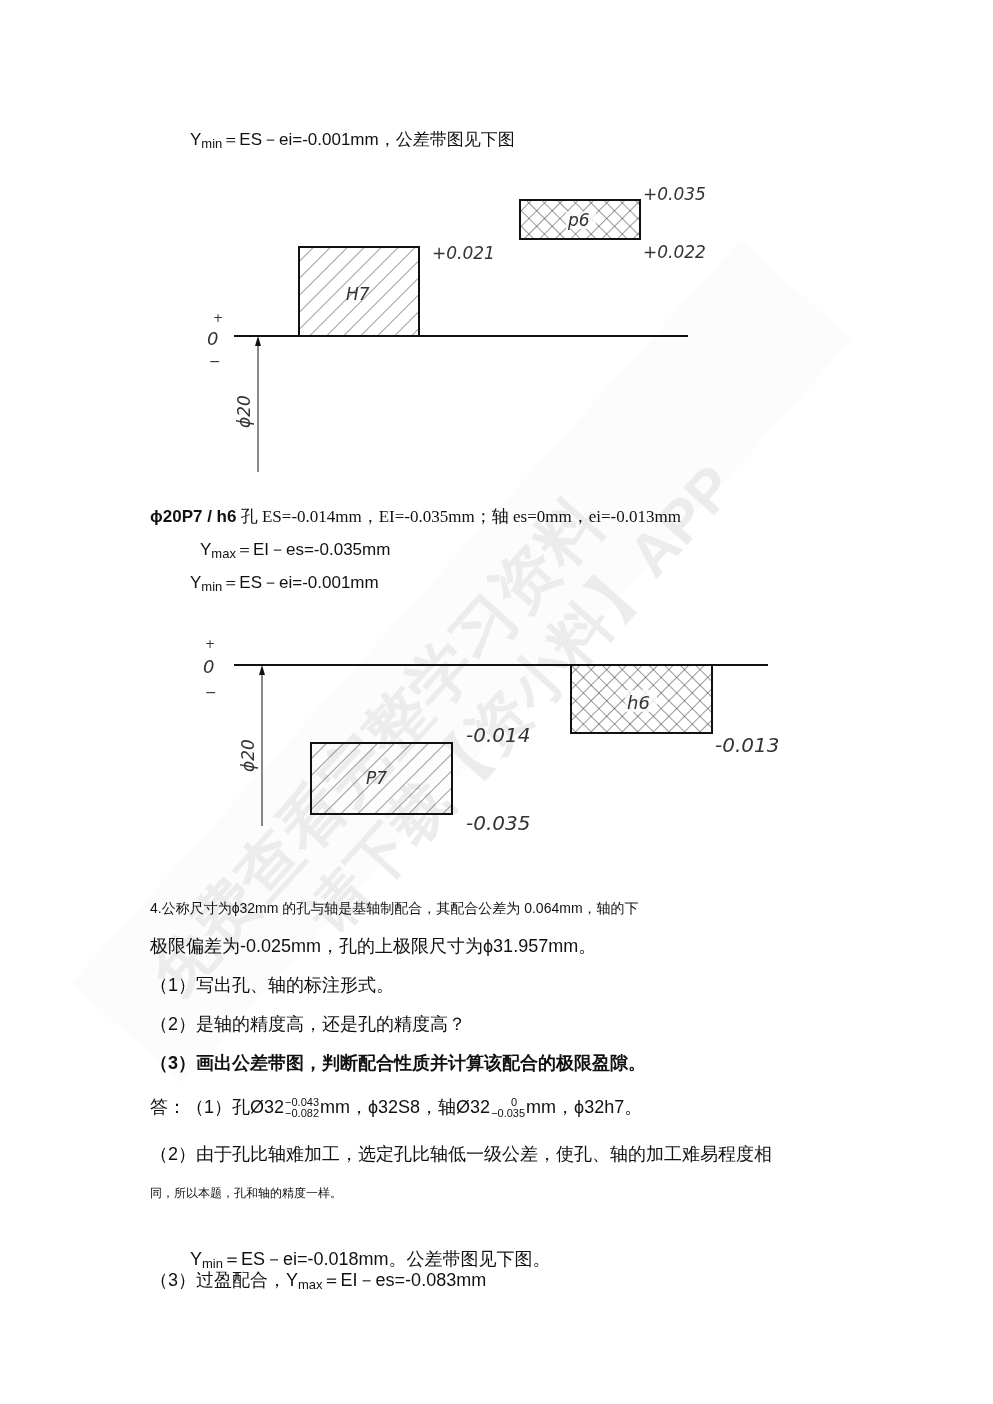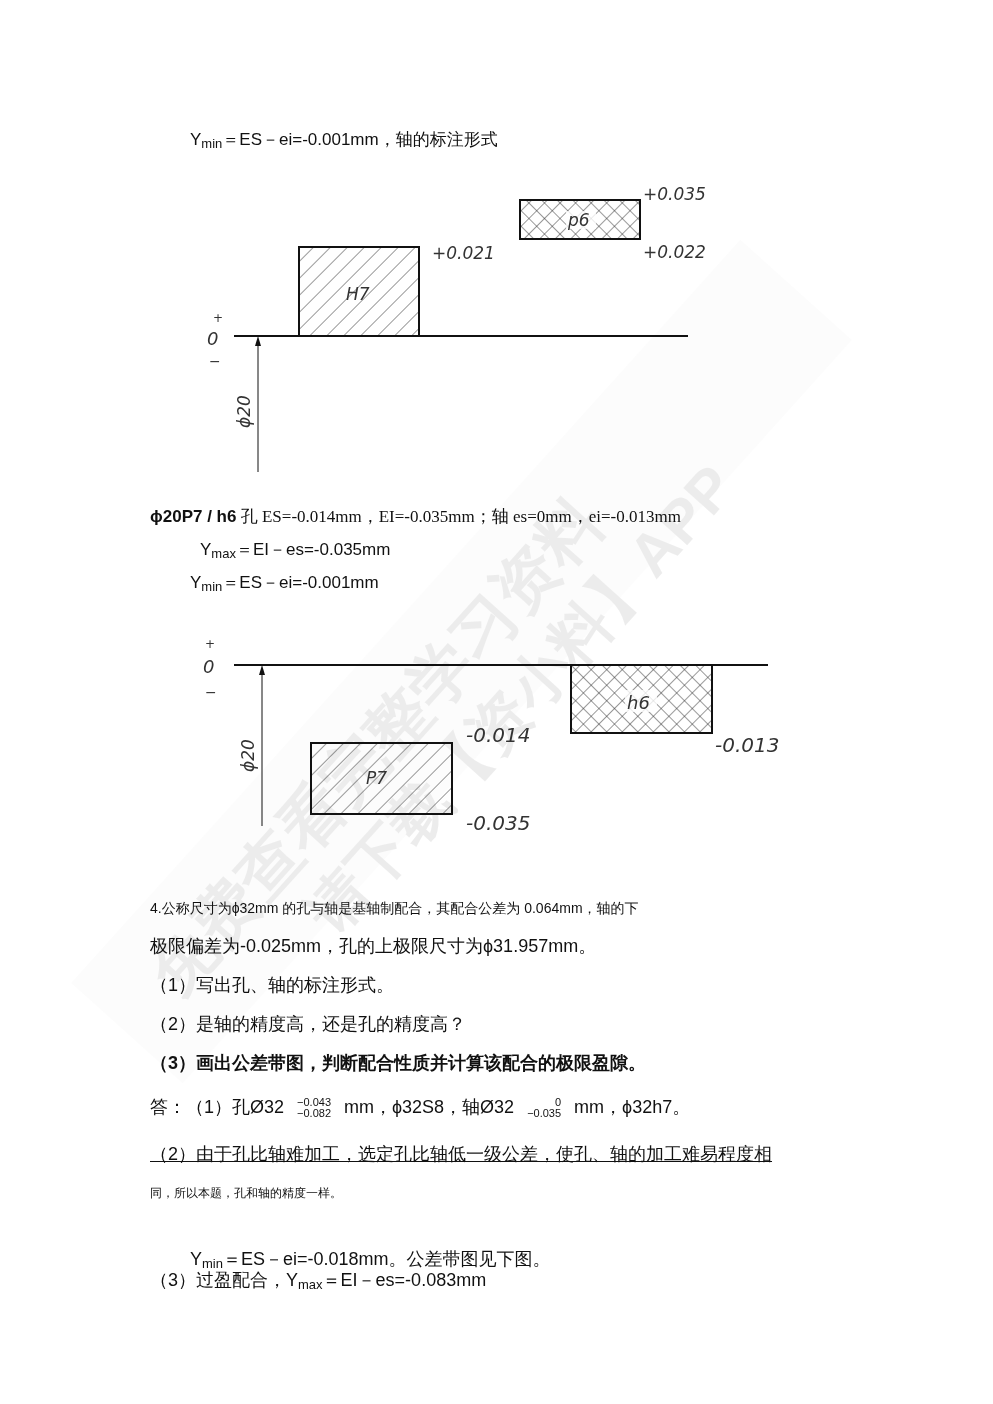--- a/index.html
+++ b/index.html
@@ -1,39 +1,39 @@
 <!DOCTYPE html>
 <html><head>
 <meta charset="utf-8">
 <style>
   html, body { margin: 0; padding: 0; background: #ffffff; }
   body { width: 993px; height: 1404px; position: relative; overflow: hidden;
          font-family: "Liberation Sans", "DejaVu Sans", sans-serif; color: #111; }
   .line { position: absolute; font-size: 17px; white-space: nowrap; line-height: 22px; }
   .sub { font-size: 13px; vertical-align: -3px; }
   .serif { font-family: Liberation Serif, serif; }
-  .frac { display: inline-block; vertical-align: middle; font-size: 11px; line-height: 11px; text-align: right; margin: 0 13px; }
+  .frac { display: inline-block; vertical-align: middle; font-size: 11px; line-height: 11px; text-align: center; margin: 0 1px; }
   .frac span { display: block; }
   svg { position: absolute; left: 0; top: 0; }
   .cad { font-family: "DejaVu Sans", sans-serif; font-style: italic; fill: #333; }
   .watermark { position: absolute; left: 0; top: 0; width: 993px; height: 1404px; pointer-events: none; }
 </style>
 </head>
 <body>
 
 <svg class="watermark" width="993" height="1404" viewBox="0 0 993 1404">
   <g transform="translate(150,1000) rotate(-48)" opacity="0.13">
     <rect x="-40" y="-70" width="1000" height="150" fill="#bbb" opacity="0.35"></rect>
     <text x="20" y="20" font-size="64" font-weight="bold" fill="#777">免费查看完整学习资料</text>
     <text x="170" y="95" font-size="60" font-weight="bold" fill="#777">请下载【资小料】APP</text>
   </g>
 </svg>
 
 <div class="line" style="left:190px; top:129px;">
-  <span>Y</span><span class="sub">min</span><span>＝ES－ei=-0.001mm，轴的标注形式</span>
+  <span>Y</span><span class="sub">min</span><span>＝ES－ei=-0.001mm，公差带图见下图</span>
 </div>
 
 <svg width="993" height="1404">
   <defs>
     <pattern id="hatch1" patternUnits="userSpaceOnUse" width="12" height="12" patternTransform="rotate(45)">
       <line x1="0" y1="0" x2="0" y2="12" stroke="#333" stroke-width="1"></line>
     </pattern>
     <pattern id="cross1" patternUnits="userSpaceOnUse" width="11" height="11" patternTransform="rotate(45)">
       <line x1="0" y1="0" x2="0" y2="11" stroke="#333" stroke-width="1"></line>
       <line x1="0" y1="0" x2="11" y2="0" stroke="#333" stroke-width="1"></line>
@@ -101,20 +101,20 @@
 
 <div class="line" style="left:150px; top:897px; font-size:14px;">4.公称尺寸为ϕ32mm 的孔与轴是基轴制配合，其配合公差为 0.064mm，轴的下</div>
 <div class="line" style="left:150px; top:935px; font-size:18px;">极限偏差为-0.025mm，孔的上极限尺寸为ϕ31.957mm。</div>
 <div class="line" style="left:150px; top:974px; font-size:18px;">（1）写出孔、轴的标注形式。</div>
 <div class="line" style="left:150px; top:1013px; font-size:18px;">（2）是轴的精度高，还是孔的精度高？</div>
 <div class="line" style="left:150px; top:1052px; font-size:18px;font-weight:bold;">（3）画出公差带图，判断配合性质并计算该配合的极限盈隙。</div>
 
 <div class="line" style="left:150px; top:1096px; font-size:18px;">
   <span>答：（1）孔Ø32</span><span class="frac"><span>−0.043</span><span>−0.082</span></span><span>mm，ϕ32S8，轴Ø32</span><span class="frac"><span style="padding-left:12px;">0</span><span>−0.035</span></span><span>mm，ϕ32h7。</span>
 </div>
-<div class="line" style="left:150px; top:1143px; font-size:18px;text-decoration:underline;">（2）由于孔比轴难加工，选定孔比轴低一级公差，使孔、轴的加工难易程度相</div>
+<div class="line" style="left:150px; top:1143px; font-size:18px;">（2）由于孔比轴难加工，选定孔比轴低一级公差，使孔、轴的加工难易程度相</div>
 <div class="line" style="left:150px; top:1182px; font-size:12px;">同，所以本题，孔和轴的精度一样。</div>
 <div class="line" style="left:150px; top:1269px; font-size:18px;">
   <span>（3）过盈配合，</span><span>Y</span><span class="sub">max</span><span>＝EI－es=-0.083mm</span>
 </div>
 <div class="line" style="left:190px; top:1248px; font-size:18px;">
   <span>Y</span><span class="sub">min</span><span>＝ES－ei=-0.018mm。公差带图见下图。</span>
 </div>
 
 </body></html>

